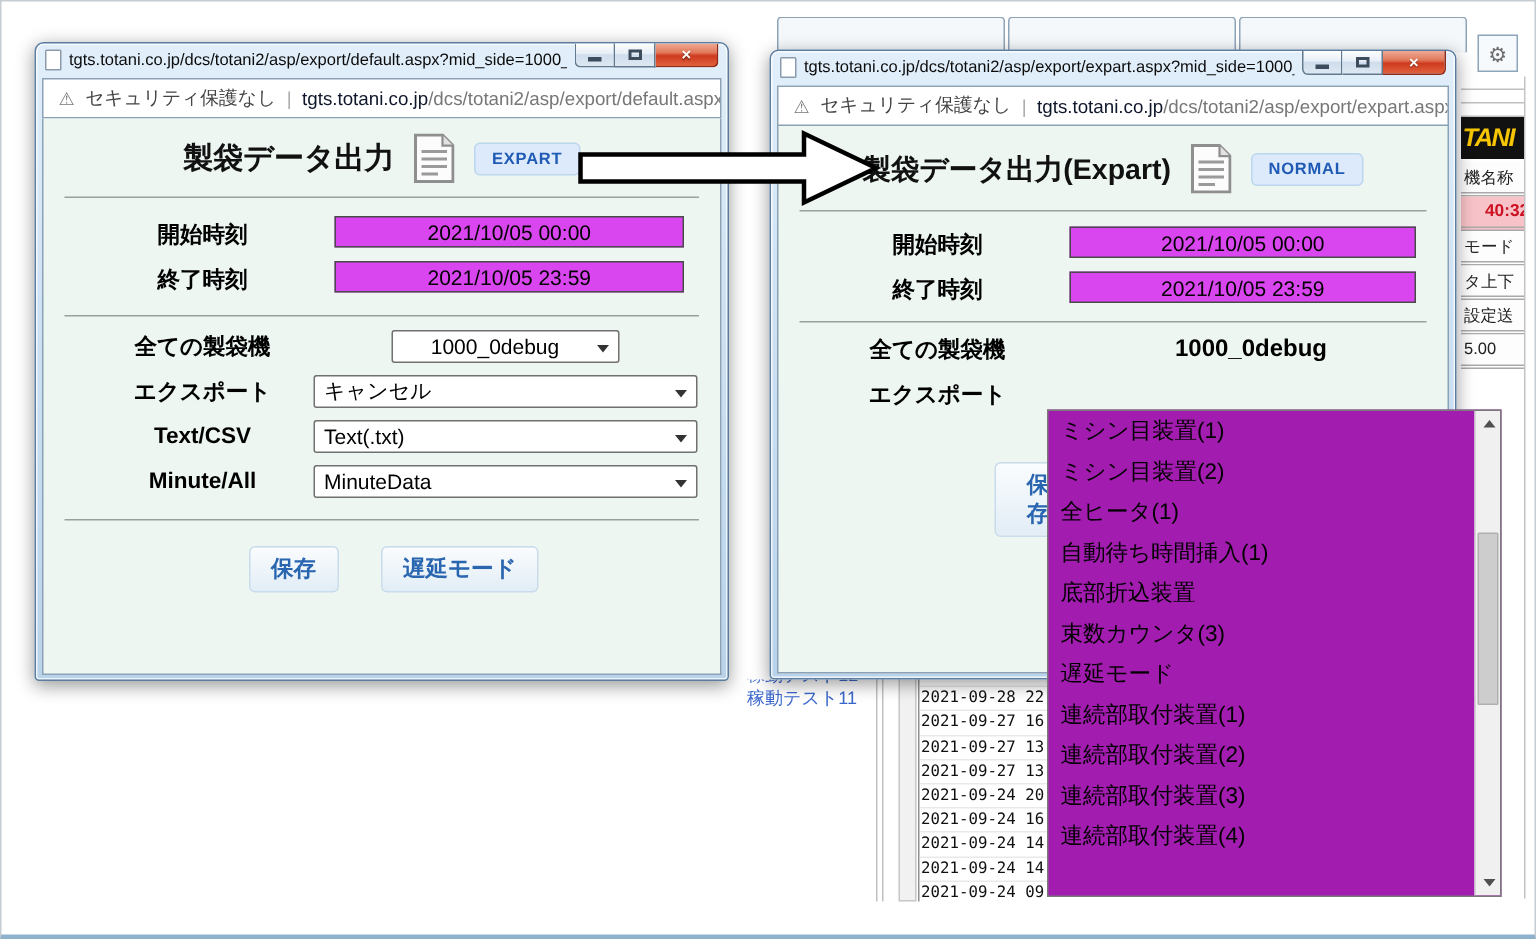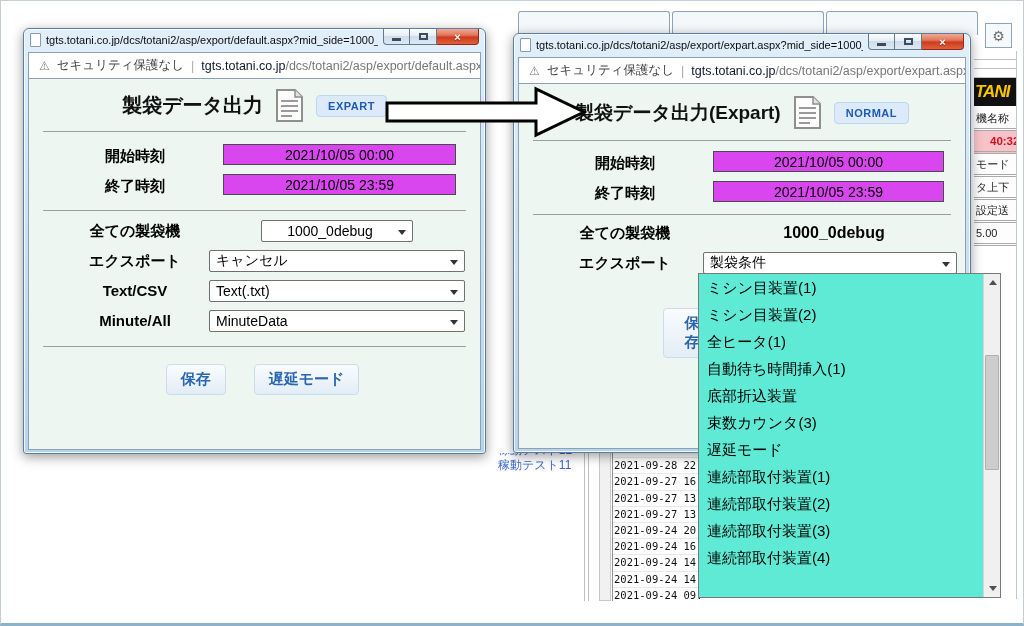--- a/index.html
+++ b/index.html
@@ -77,21 +77,21 @@
        display:flex;align-items:center;font-size:14px;color:#000;padding:0 20px 0 6px;cursor:pointer;}
   .sel .arr{position:absolute;right:6px;top:9px;width:0;height:0;border-left:4px solid transparent;
        border-right:4px solid transparent;border-top:5px solid #333;}
   .sel.center{justify-content:center;}
   .staticval{position:absolute;font-weight:bold;font-size:16px;text-align:center;color:#000;}
   .btnrow{position:absolute;left:0;right:0;display:flex;justify-content:center;gap:12px;}
   .btn{background:linear-gradient(#fafcfe,#e2edf6);border:1px solid #c9dcec;border-radius:4px;
        color:#2a66b0;font-weight:bold;font-size:15px;padding:5px 14px;cursor:pointer;margin-left:16px;}
 
   
-  .dd{position:absolute;left:697px;top:272px;width:303px;height:325px;background:#5eead4;
+  .dd{position:absolute;left:697px;top:272px;width:303px;height:325px;background:#a21caf;
       border:1px solid #7a7a7a;z-index:40;overflow:hidden;}
   .dd-items{position:absolute;left:0;top:0;right:17px;bottom:0;}
   .dd-item{height:27px;line-height:27px;font-size:15px;color:#000;padding-left:8px;white-space:nowrap;cursor:pointer;}
   .dd-sb{position:absolute;right:0;top:0;width:17px;bottom:0;background:#f0f0f0;border-left:1px solid #d5d5d5;}
   .dd-up,.dd-down{position:absolute;left:0;width:17px;height:17px;display:flex;align-items:center;justify-content:center;}
   .dd-up{top:0;} .dd-down{bottom:0;}
   .tri-up{width:0;height:0;border-left:4px solid transparent;border-right:4px solid transparent;border-bottom:5px solid #505050;}
   .tri-down{width:0;height:0;border-left:4px solid transparent;border-right:4px solid transparent;border-top:5px solid #505050;}
   .dd-thumb{position:absolute;left:1px;top:81px;width:14px;height:115px;background:#cdcdcd;border:1px solid #b0b0b0;border-radius:1px;}
 
@@ -262,24 +262,20 @@
       <input class="tinput" style="top: 67px; left: 194px; width: 231px;" value="2021/10/05 00:00">
       <span class="flabel" style="top:100px">終了時刻</span>
       <input class="tinput" style="top: 97px; left: 194px; width: 231px;" value="2021/10/05 23:59">
 
       <div class="hr" style="top:130px"></div>
 
       <span class="flabel" style="top:140px">全ての製袋機</span>
       <span class="staticval" style="top:140px;left:220px;width:190px">1000_0debug</span>
 
       <span class="flabel" style="top:170px">エクスポート</span>
-      <div class="sel" style="top:168px;left:184px;width:254px">
-        <span>製袋条件</span>
-          <span class="arr"></span>
-      </div>
 
       <button class="btn" style="position:absolute;left:128px;top:224px;width:58px">保存</button>
     </div>
   </div>
 
   <div class="dd">
     <div class="dd-items">
         <div class="dd-item">ミシン目装置(1)</div>
         <div class="dd-item">ミシン目装置(2)</div>
         <div class="dd-item">全ヒータ(1)</div>

